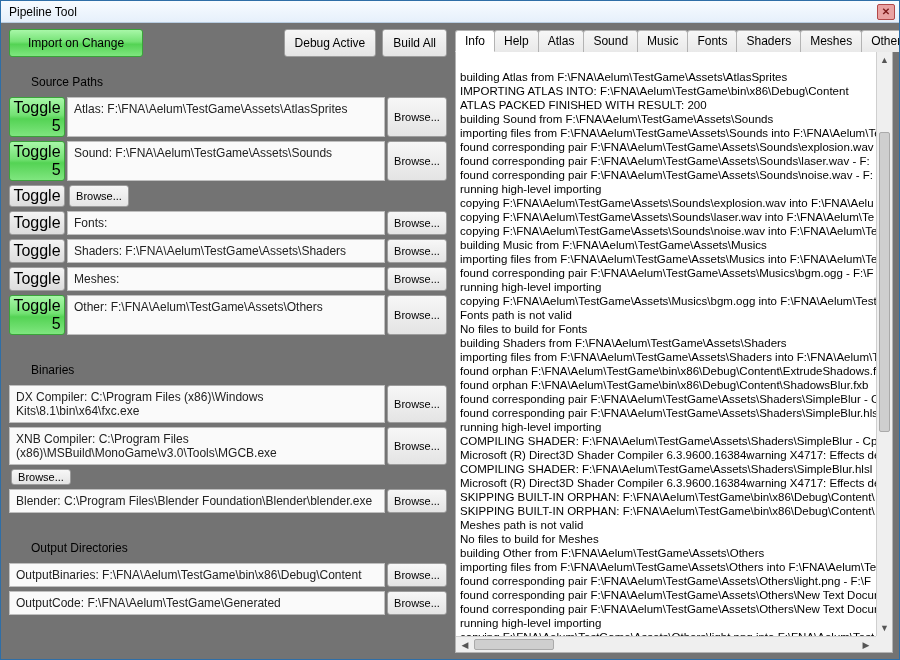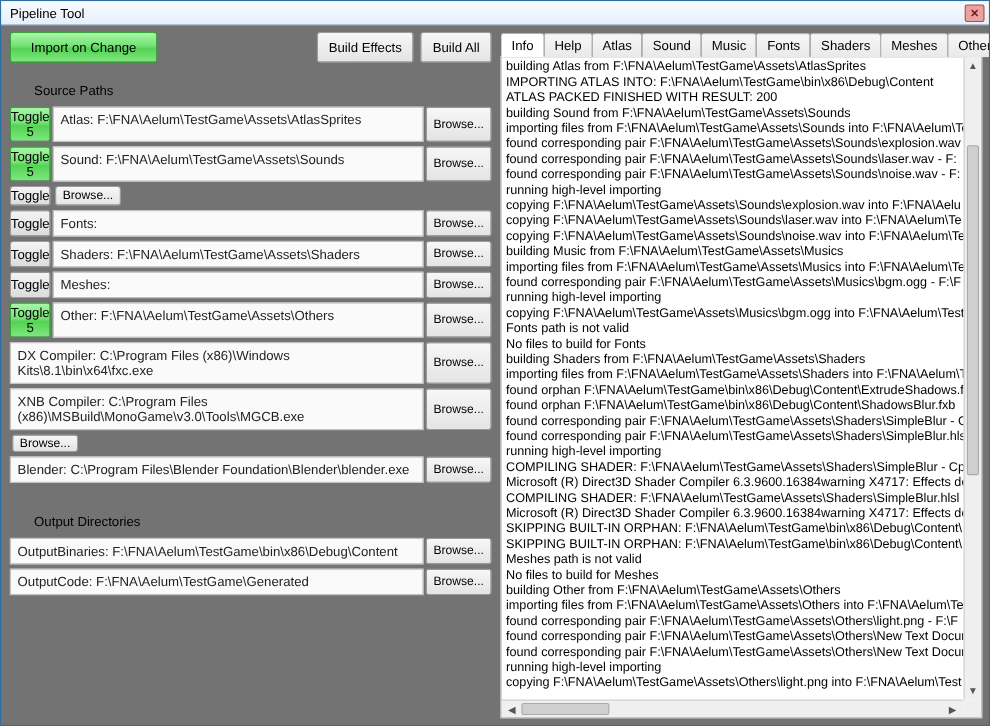--- a/index.html
+++ b/index.html
@@ -76,29 +76,30 @@
   .section-title {
     margin: 18px 0 8px 22px;
     font-size: 12px;
   }
   .row {
     display: flex;
     align-items: stretch;
     margin-bottom: 4px;
   }
   .toggle {
-    width: 37px;
+    width: 56px;
     flex-shrink:0;
     border: 1px solid #9c9c9c;
     background: linear-gradient(#f4f4f4, #dcdcdc);
     border-radius: 3px;
-    font-size:12px;
+    font-size:16px;
     display:flex;align-items:center;justify-content:center;
     cursor:pointer;
     margin-right:2px;
+    text-align:right;
   }
   .toggle.on {
     background: linear-gradient(#a8f7a8, #74e274 45%, #54d354 55%, #7fe67f);
     border-color:#3aa33a;
   }
   .field {
     flex:1;
     border:1px solid #bfbfbf;
     background:#fafafa;
     padding:4px 6px;
@@ -151,20 +152,21 @@
   }
   .log {
     position:absolute;
     inset:0 16px 16px 0;
     overflow:hidden;
     padding:2px 4px;
     font-size:11.5px;
     line-height:14px;
     white-space:nowrap;
     color:#000;
+    margin-top:16px;
   }
   .vscroll {
     position:absolute; right:0; top:0; bottom:16px; width:16px;
     background:#efefef; border-left:1px solid #cfcfcf;
   }
   .vscroll .thumb {
     position:absolute; left:2px; right:2px; top:80px; height:300px;
     background:#cfcfcf; border:1px solid #aaa; border-radius:2px;
   }
   .vscroll .arrow {
@@ -200,21 +202,21 @@
       <span>✕</span>
     </div>
   </div>
 
   <div class="content">
 
     <div class="left">
       <div class="toprow">
         <button class="btn btn-accent btn-import">Import on Change</button>
         <div class="spacer-flex"></div>
-        <button class="btn">Build Effects</button>
+        <button class="btn">Debug Active</button>
         <button class="btn">Build All</button>
       </div>
 
       <div class="section-title">Source Paths</div>
       <div id="source-rows">
           <div class="row">
             <button class="toggle on">Toggle 5</button>
             <div class="field">Atlas: F:\FNA\Aelum\TestGame\Assets\AtlasSprites</div>
             <button class="browse">Browse...</button>
           </div>
@@ -242,20 +244,21 @@
             <div class="field">Meshes:</div>
             <button class="browse">Browse...</button>
           </div>
           <div class="row">
             <button class="toggle on">Toggle 5</button>
             <div class="field">Other: F:\FNA\Aelum\TestGame\Assets\Others</div>
             <button class="browse">Browse...</button>
           </div>
         </div>
 
+      <div class="section-title" style="margin-top:28px">Binaries</div>
       <div id="binary-rows">
           <div class="row row-bin">
             <div class="field">DX Compiler: C:\Program Files (x86)\Windows Kits\8.1\bin\x64\fxc.exe</div>
             <button class="browse">Browse...</button>
           </div>
           <div class="row row-bin row-tall">
             <div class="field">XNB Compiler: C:\Program Files (x86)\MSBuild\MonoGame\v3.0\Tools\MGCB.exe</div>
             <button class="browse">Browse...</button>
           </div>
           <div class="row row-bin">

